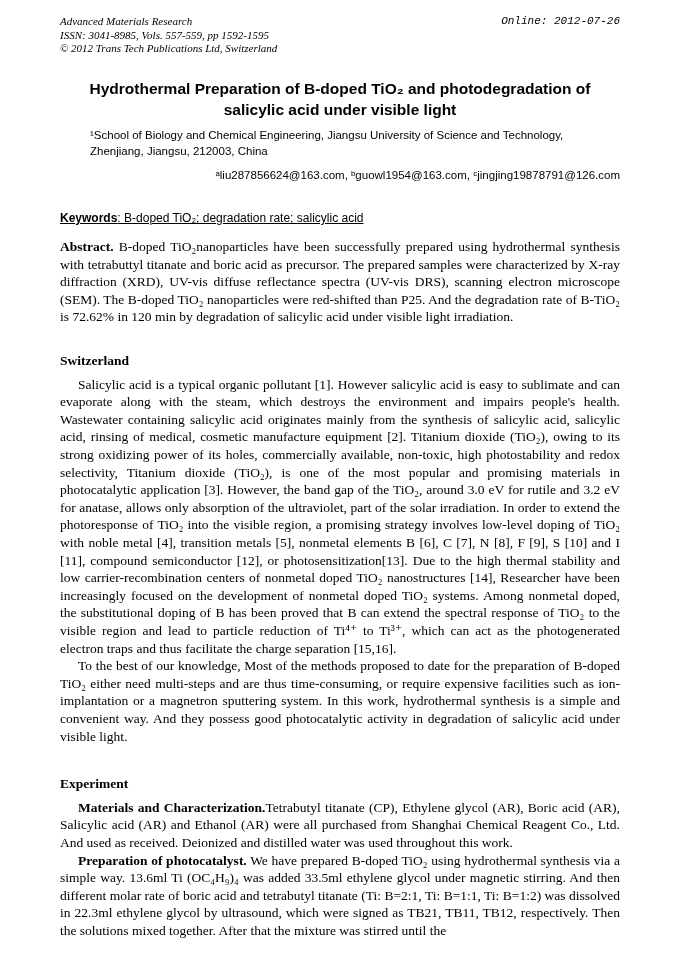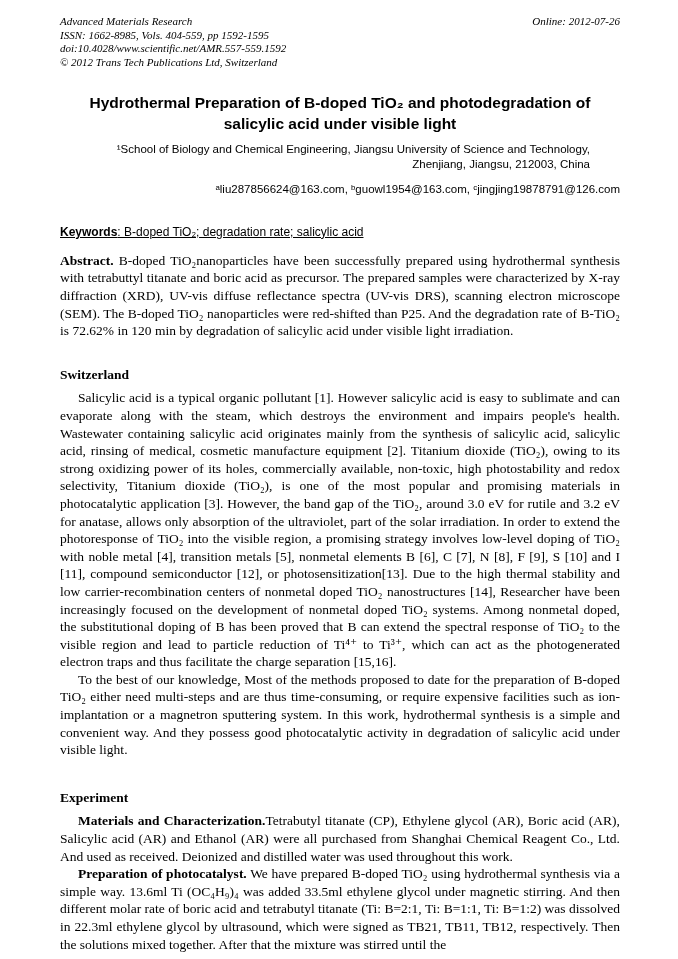--- a/index.html
+++ b/index.html
@@ -21,38 +21,38 @@
     background: #ffffff;
   }
   
   .imprint {
     display: flex;
     justify-content: space-between;
     align-items: flex-start;
     font: italic 11px/13.7px "Liberation Serif", "DejaVu Serif", serif;
   }
   .imprint-left div { white-space: nowrap; }
-  .imprint-right { white-space: nowrap; text-align: right; }
+  .imprint-right { white-space: nowrap; text-align: right; font-family: Liberation Mono, monospace; }
 
   
   .paper-title {
     margin: 22px auto 0;
     max-width: 540px;
     text-align: center;
     font: bold 15.5px/21px "Liberation Sans", "DejaVu Sans", sans-serif;
   }
   .authors {
     margin-top: 13px;
     text-align: center;
     font: 15px/19px "Liberation Sans", "DejaVu Sans", sans-serif;
   }
   .affiliation {
     margin: 8px auto 8px;
     max-width: 500px;
-    text-align: right;
+    text-align: left;
     font: 11.5px/15.5px "Liberation Sans", "DejaVu Sans", sans-serif;
   }
   .emails {
     margin-top: 9px;
     text-align: right;
     font: 11.5px/15px "Liberation Sans", "DejaVu Sans", sans-serif;
   }
 
   
   .keywords {
@@ -83,22 +83,21 @@
   .para .lead { font-weight: bold; }
 </style>
 </head>
 <body>
 
 <div class="page">
 
   <div class="imprint">
     <div class="imprint-left">
       <div>Advanced Materials Research</div>
-      <div>ISSN: 1662-8985, Vols. 404-559, pp 1592-1595</div>
-      <div>doi:10.4028/www.scientific.net/AMR.557-559.1592</div>
+      <div>ISSN: 3041-8985, Vols. 557-559, pp 1592-1595</div>
       <div>© 2012 Trans Tech Publications Ltd, Switzerland</div>
     </div>
     <div class="imprint-right">Online: 2012-07-26</div>
   </div>
 
   <div class="paper-title">Hydrothermal Preparation of B-doped TiO₂ and photodegradation of salicylic acid under visible light</div>
 
 
   <div class="affiliation">¹School of Biology and Chemical Engineering, Jiangsu University of Science and Technology, Zhenjiang, Jiangsu, 212003, China</div>
 

